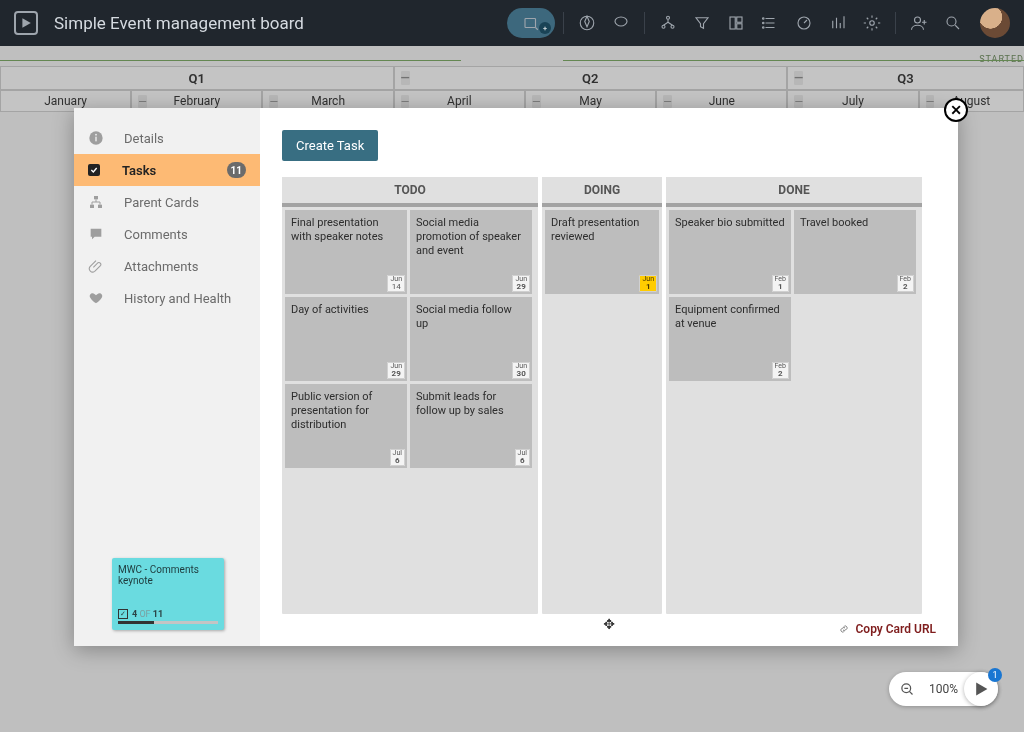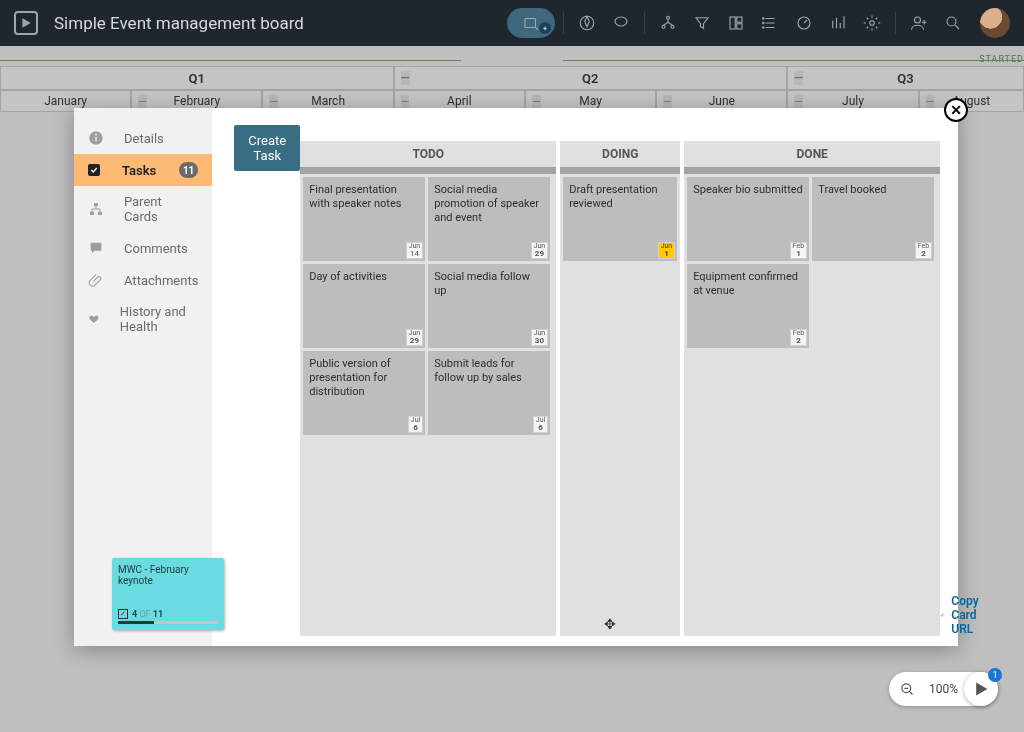--- a/index.html
+++ b/index.html
@@ -38,34 +38,34 @@
   .side-item.active{background:#fdba74;color:#222;font-weight:600;padding-left:12px;}
   .side-item.active svg{fill:#222;}
   .side-badge{margin-left:auto;background:#6b6b6b;color:#fff;border-radius:9px;min-width:18px;height:16px;font-size:10px;display:flex;align-items:center;justify-content:center;padding:0 4px;font-weight:700;}
   .mini-card{position:absolute;left:38px;bottom:16px;width:112px;height:72px;background:#6adbe0;border-radius:2px;padding:6px;font-size:10px;color:#1e3a3c;box-shadow:1px 1px 3px rgba(0,0,0,0.3);}
   .mini-card .prog{position:absolute;bottom:6px;left:6px;right:6px;}
   .mini-card .prog-row{display:flex;align-items:center;gap:4px;font-size:9px;color:#2b4446;}
   .mini-card .bar{height:3px;background:#c4c4c4;margin-top:2px;position:relative;}
   .mini-card .bar::before{content:"";position:absolute;left:0;top:0;bottom:0;width:36%;background:#333;}
   .mini-check{width:10px;height:10px;border:1px solid #333;display:inline-flex;align-items:center;justify-content:center;font-size:7px;}
   
-  .panel{flex:1;padding:4px 22px 10px 22px;position:relative;display:flex;flex-direction:row;margin-top:13px;}
+  .panel{flex:1;padding:22px 22px 10px 22px;position:relative;display:flex;flex-direction:column;}
   .create-btn{background:#386e82;color:#fff;border:none;padding:8px 14px;font-size:13px;border-radius:2px;cursor:pointer;align-self:flex-start;}
   .kanban{margin-top:16px;flex:1;display:flex;gap:4px;}
   .col{background:#e0e0e0;display:flex;flex-direction:column;border-radius:1px;}
   .col.todo{flex:0 0 256px;}
   .col.doing{flex:0 0 120px;}
   .col.done{flex:0 0 256px;}
-  .col-head{text-align:center;font-size:12px;font-weight:700;color:#555;padding:6px 0;background:#e0e0e0;border-bottom:7px solid #a3a3a3;}
+  .col-head{text-align:center;font-size:12px;font-weight:700;color:#555;padding:6px 0;background:#e0e0e0;border-bottom:4px solid #a3a3a3;}
   .col-body{flex:1;padding:3px;display:flex;flex-wrap:wrap;gap:3px;align-content:flex-start;}
   .card{background:#bdbdbd;width:122px;height:84px;position:relative;padding:6px;font-size:11px;color:#2d2d2d;line-height:1.25;}
   .col.doing .card{width:114px;}
   .card .date{position:absolute;right:2px;bottom:2px;background:#f4f4f4;border-radius:1px;padding:1px 3px;font-size:8px;color:#555;text-align:center;line-height:1;box-shadow:0 0 0 1px #d0d0d0 inset;}
   .card .date.due{background:#ffcc00;color:#4a3700;}
-  .copyurl{margin-top:8px;align-self:flex-end;font-size:12px;color:#0369a1;font-weight:600;display:flex;align-items:center;gap:6px;cursor:pointer;}
+  .copyurl{margin-top:8px;align-self:flex-end;font-size:12px;color:#7f1d1d;font-weight:600;display:flex;align-items:center;gap:6px;cursor:pointer;}
   .copyurl svg{width:12px;height:12px;fill:#777;}
   .move-cursor{position:absolute;left:50%;bottom:14px;transform:translateX(-50%);font-size:14px;color:#333;}
   
   .zoom{position:absolute;right:14px;bottom:14px;display:flex;align-items:center;gap:4px;background:#fff;border-radius:18px;padding:4px 6px;box-shadow:0 1px 4px rgba(0,0,0,0.25);}
   .zoom button{width:26px;height:26px;border:none;background:transparent;display:flex;align-items:center;justify-content:center;cursor:pointer;}
   .zoom svg{width:15px;height:15px;stroke:#555;fill:none;stroke-width:2;}
   .zoom span{font-size:12px;color:#444;padding:0 4px;}
   .fab{position:absolute;right:14px;bottom:14px;transform:translateX(44px);width:34px;height:34px;border-radius:50%;background:#fff;box-shadow:0 1px 4px rgba(0,0,0,0.3);display:flex;align-items:center;justify-content:center;}
   .fab-wrap{position:absolute;right:12px;bottom:12px;display:flex;align-items:center;gap:10px;}
   .fab svg{width:16px;height:16px;fill:#555;}
@@ -256,21 +256,21 @@
       <span>Attachments</span>
     </div>
     <div class="side-item">
       <svg viewBox="0 0 24 24">
           <path d="M12 20s-7-4.5-9-9c-1.3-3 1-6 4-6 2 0 3 1.5 5 3 2-1.5 3-3 5-3 3 0 5.3 3 4 6-2 4.5-9 9-9 9z"></path>
         </svg>
       <span>History and Health</span>
     </div>
 
     <div class="mini-card">
-      <div>MWC - February keynote</div>
+      <div>MWC - Comments keynote</div>
       <div class="prog">
         <div class="prog-row">
           <span class="mini-check">✓</span>
           <span><b>4</b> <span style="color:#7aa0a2">OF</span> <b>11</b></span>
         </div>
         <div class="bar"></div>
       </div>
     </div>
   </div>
 

